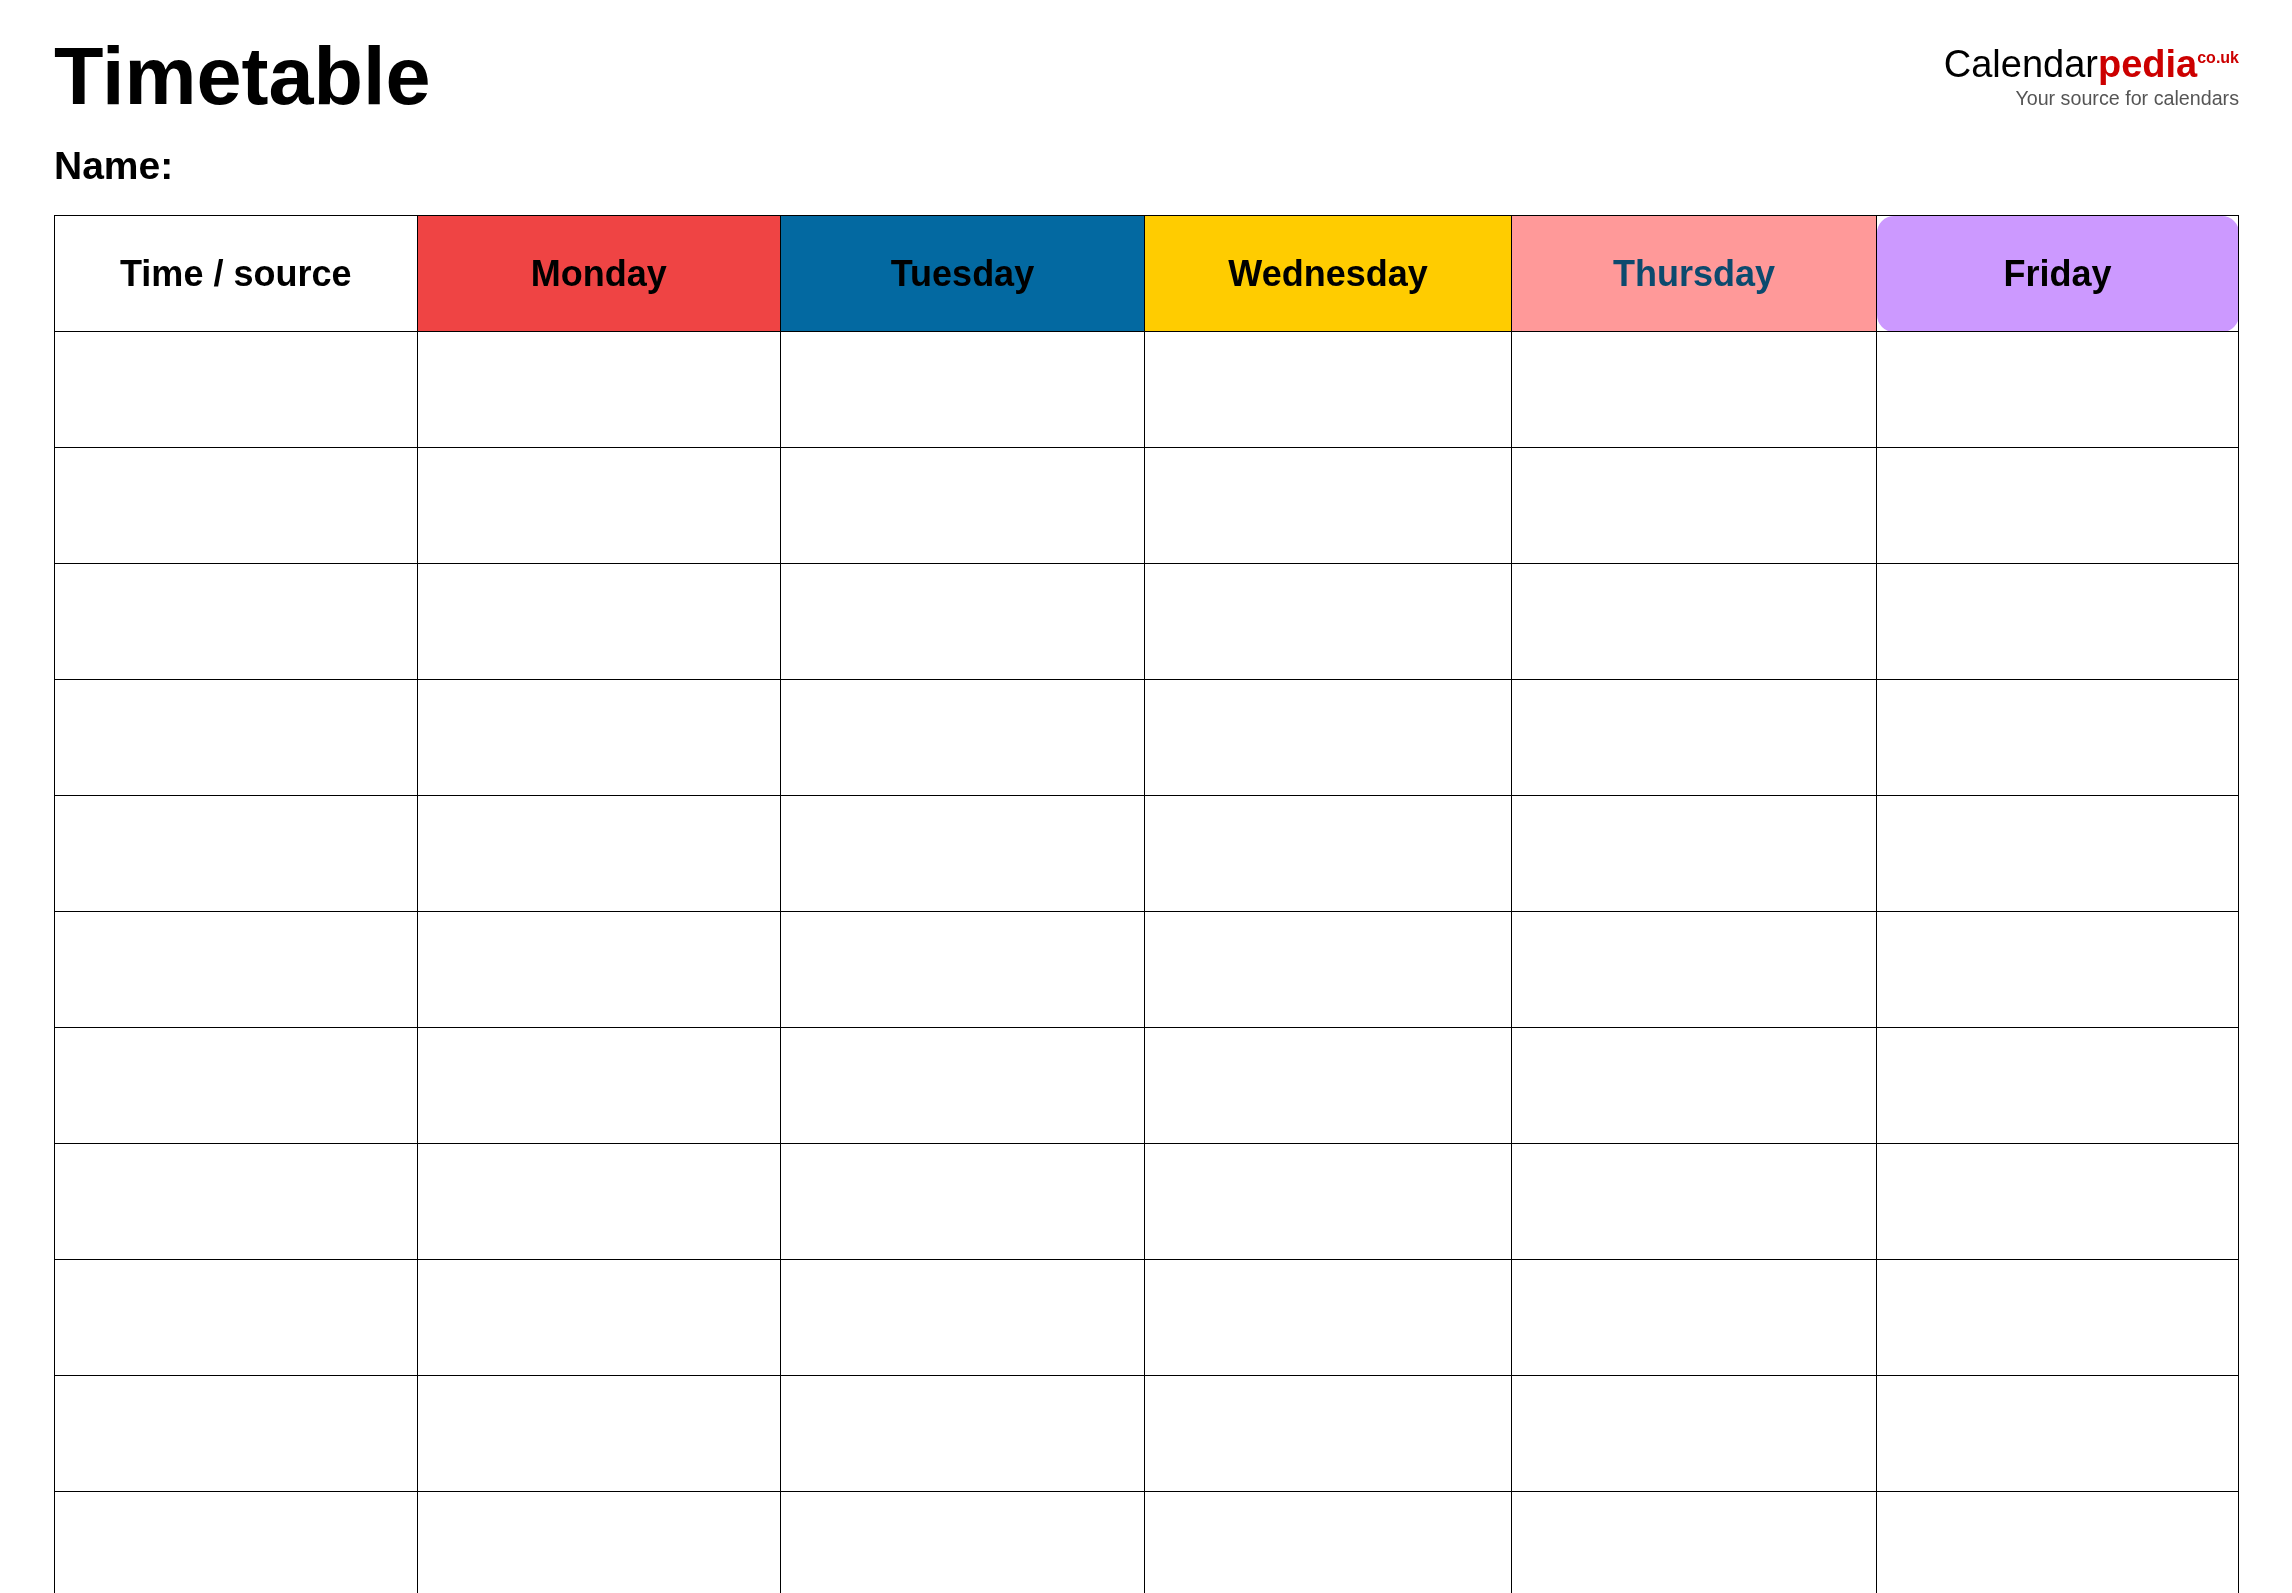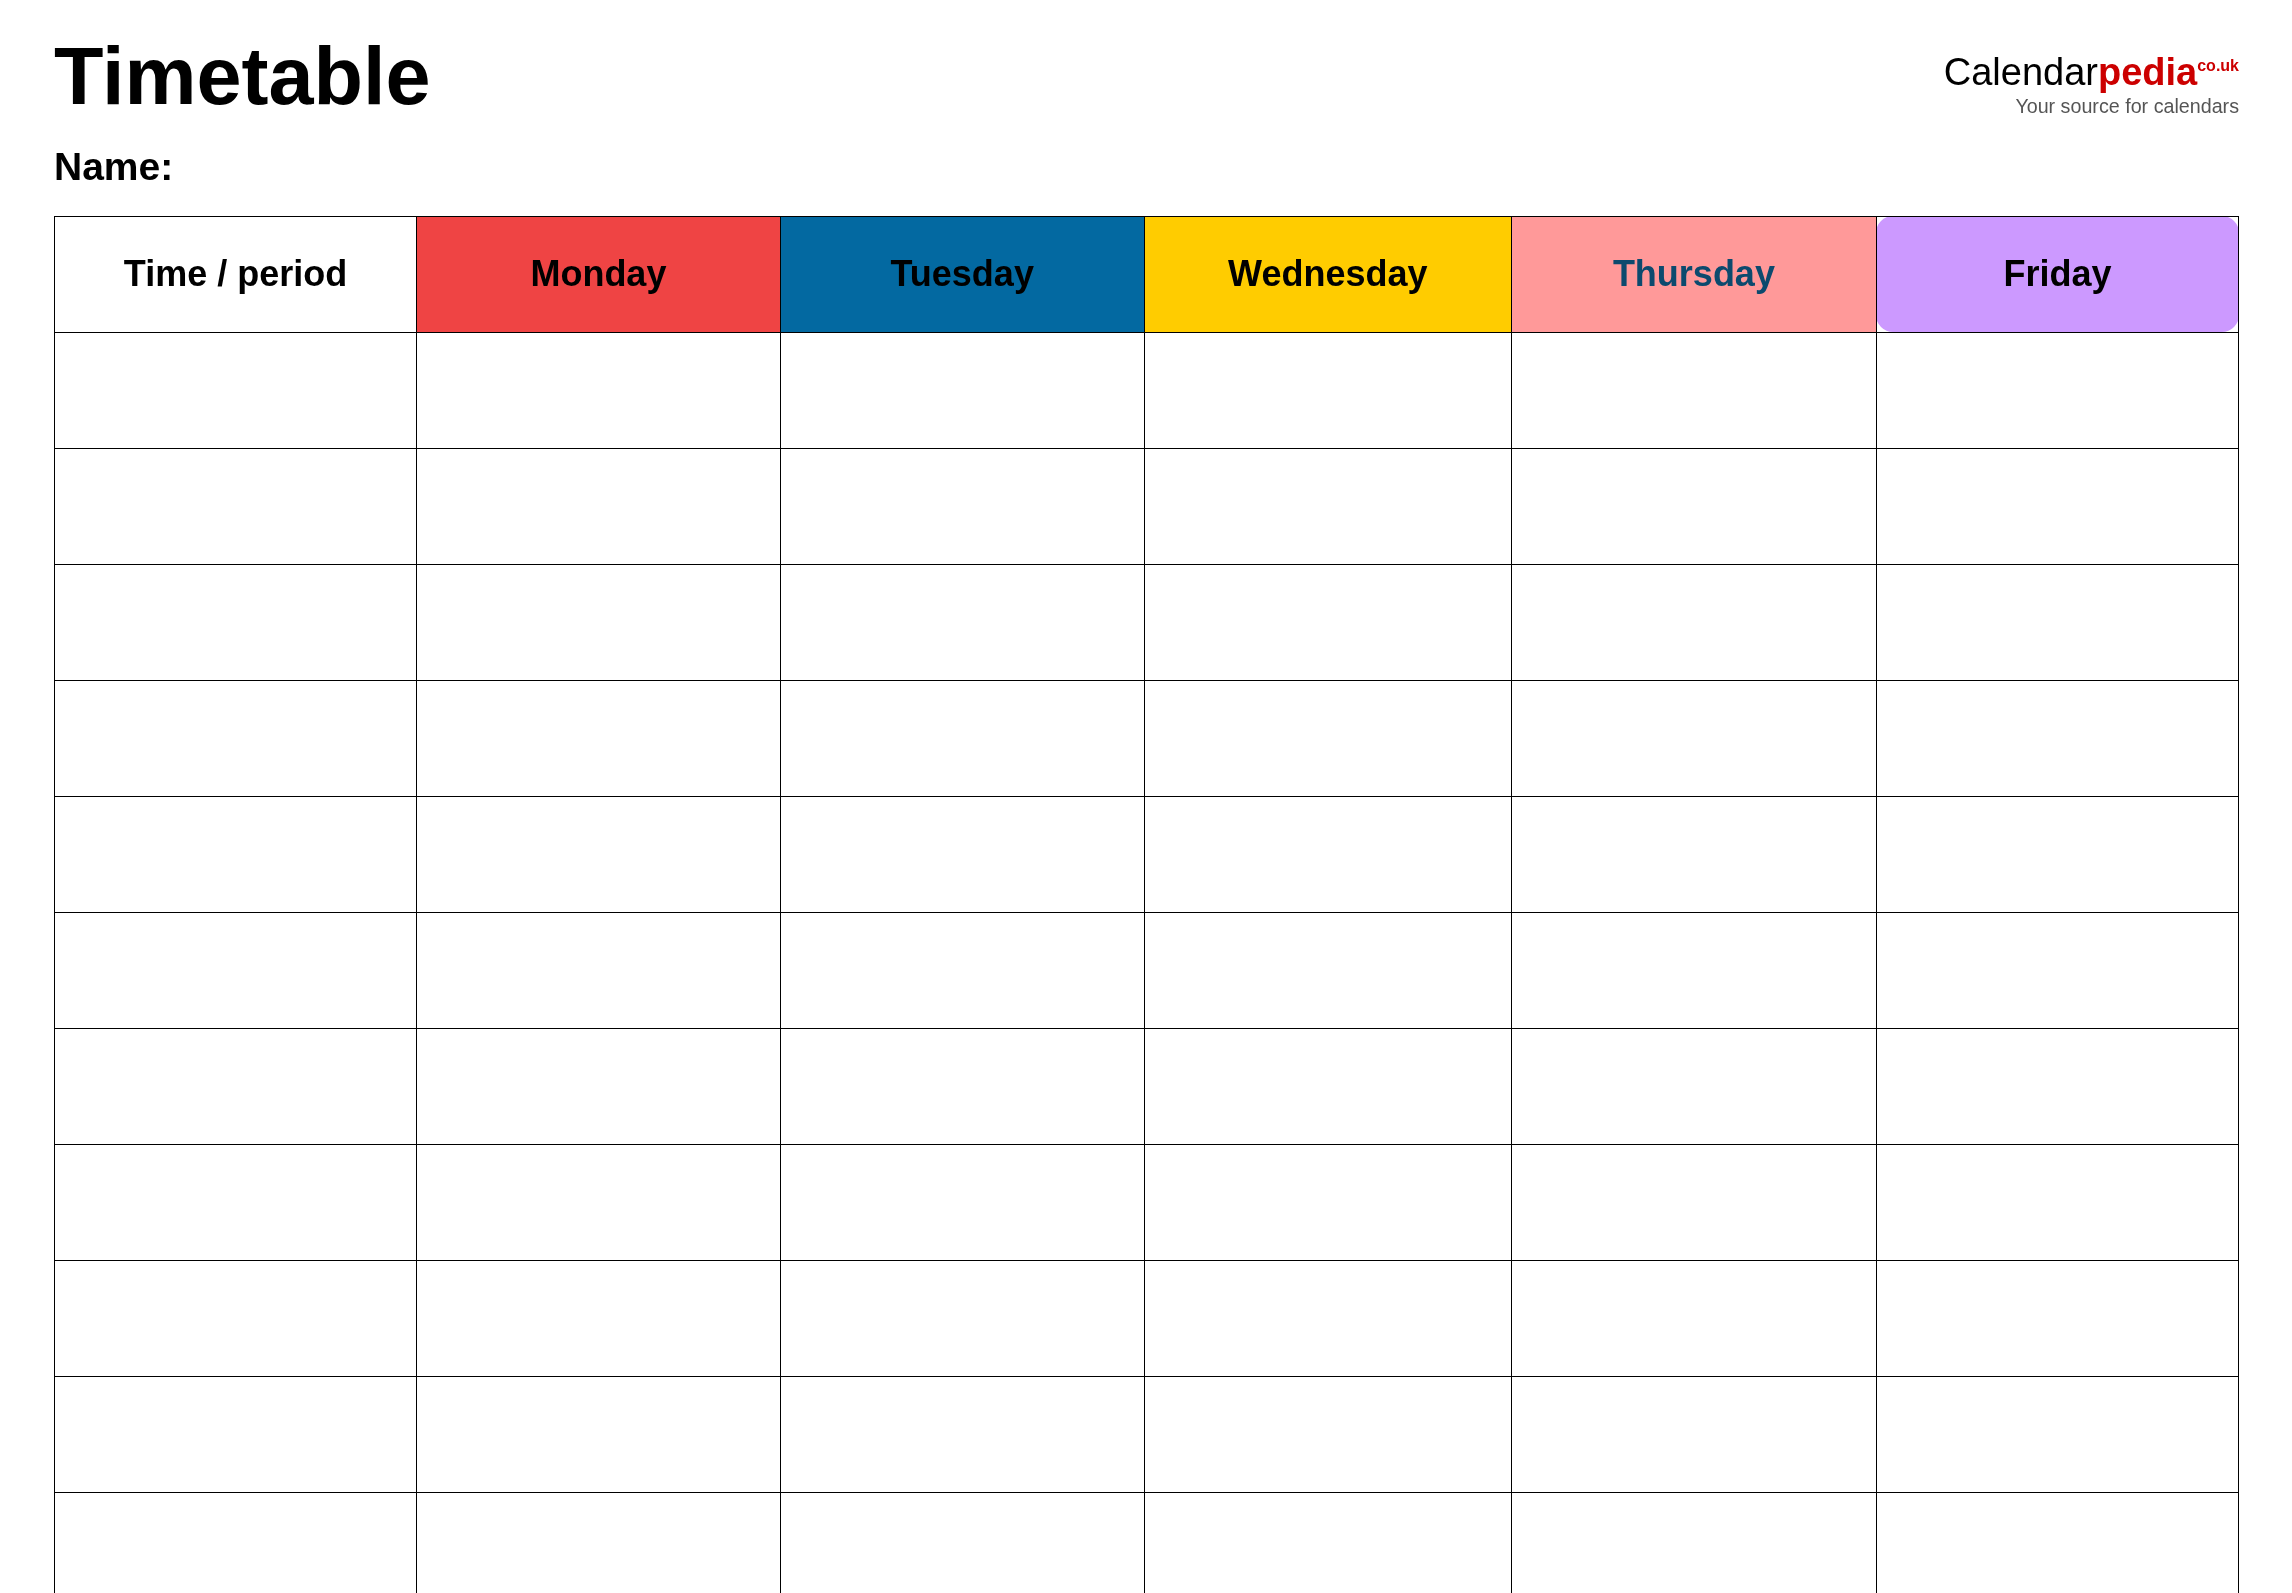--- a/index.html
+++ b/index.html
@@ -26,21 +26,21 @@
 
     .title {
       font-size: 81px;
       font-weight: bold;
       color: #000000;
       line-height: 1;
     }
 
     .logo-container {
       text-align: right;
-      margin-top: 17px;
+      margin-top: 9px;
     }
 
     .logo-text {
       font-size: 38px;
       font-weight: normal;
       color: #000000;
       line-height: 1;
     }
 
     .logo-text .calendar {
@@ -141,21 +141,21 @@
     </div>
     <div class="logo-tagline">Your source for calendars</div>
   </div>
 </div>
 
 <div class="name-row">Name:</div>
 
 <table class="timetable">
   <thead>
     <tr>
-      <th class="th-time">Time / period</th>
+      <th class="th-time">Time / source</th>
       <th class="th-monday">Monday</th>
       <th class="th-tuesday">Tuesday</th>
       <th class="th-wednesday">Wednesday</th>
       <th class="th-thursday">Thursday</th>
       <th class="th-friday">Friday</th>
     </tr>
   </thead>
   <tbody id="timetable-body">
   <tr>
         <td></td>

